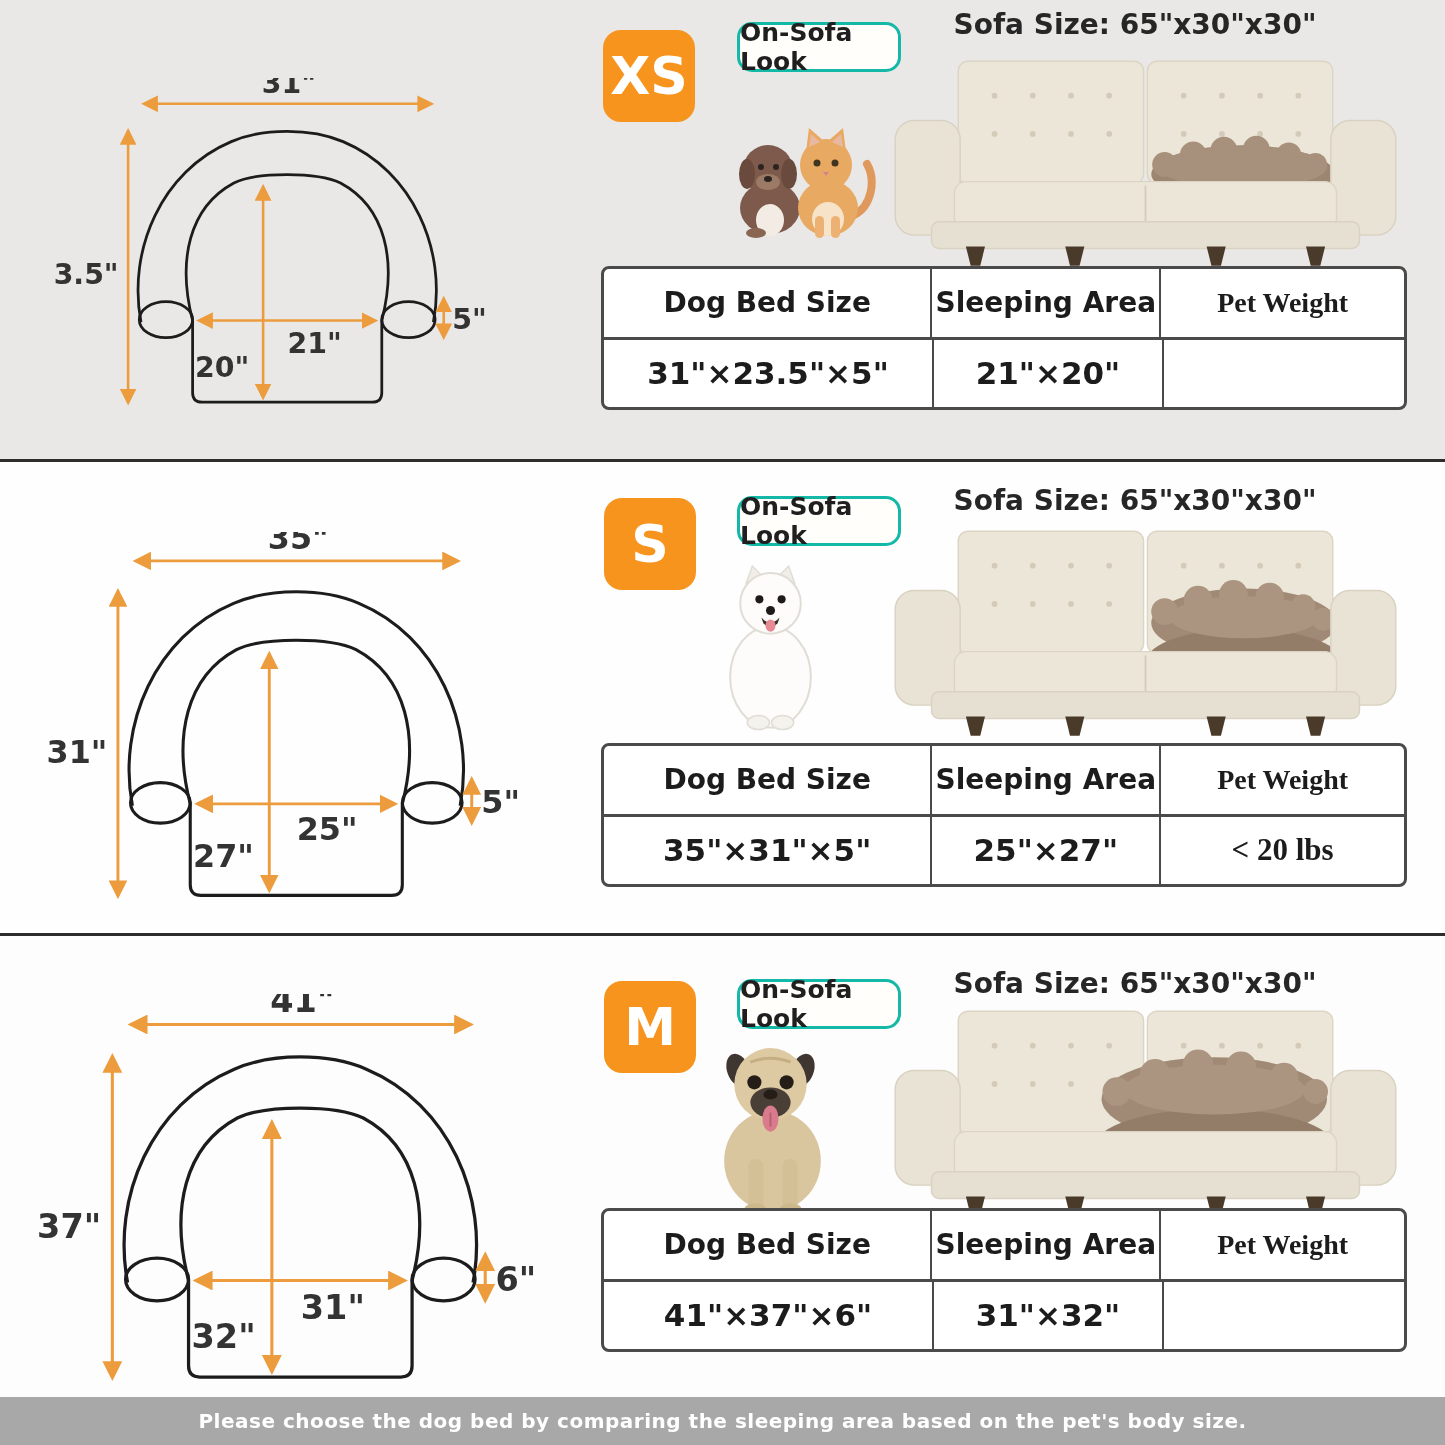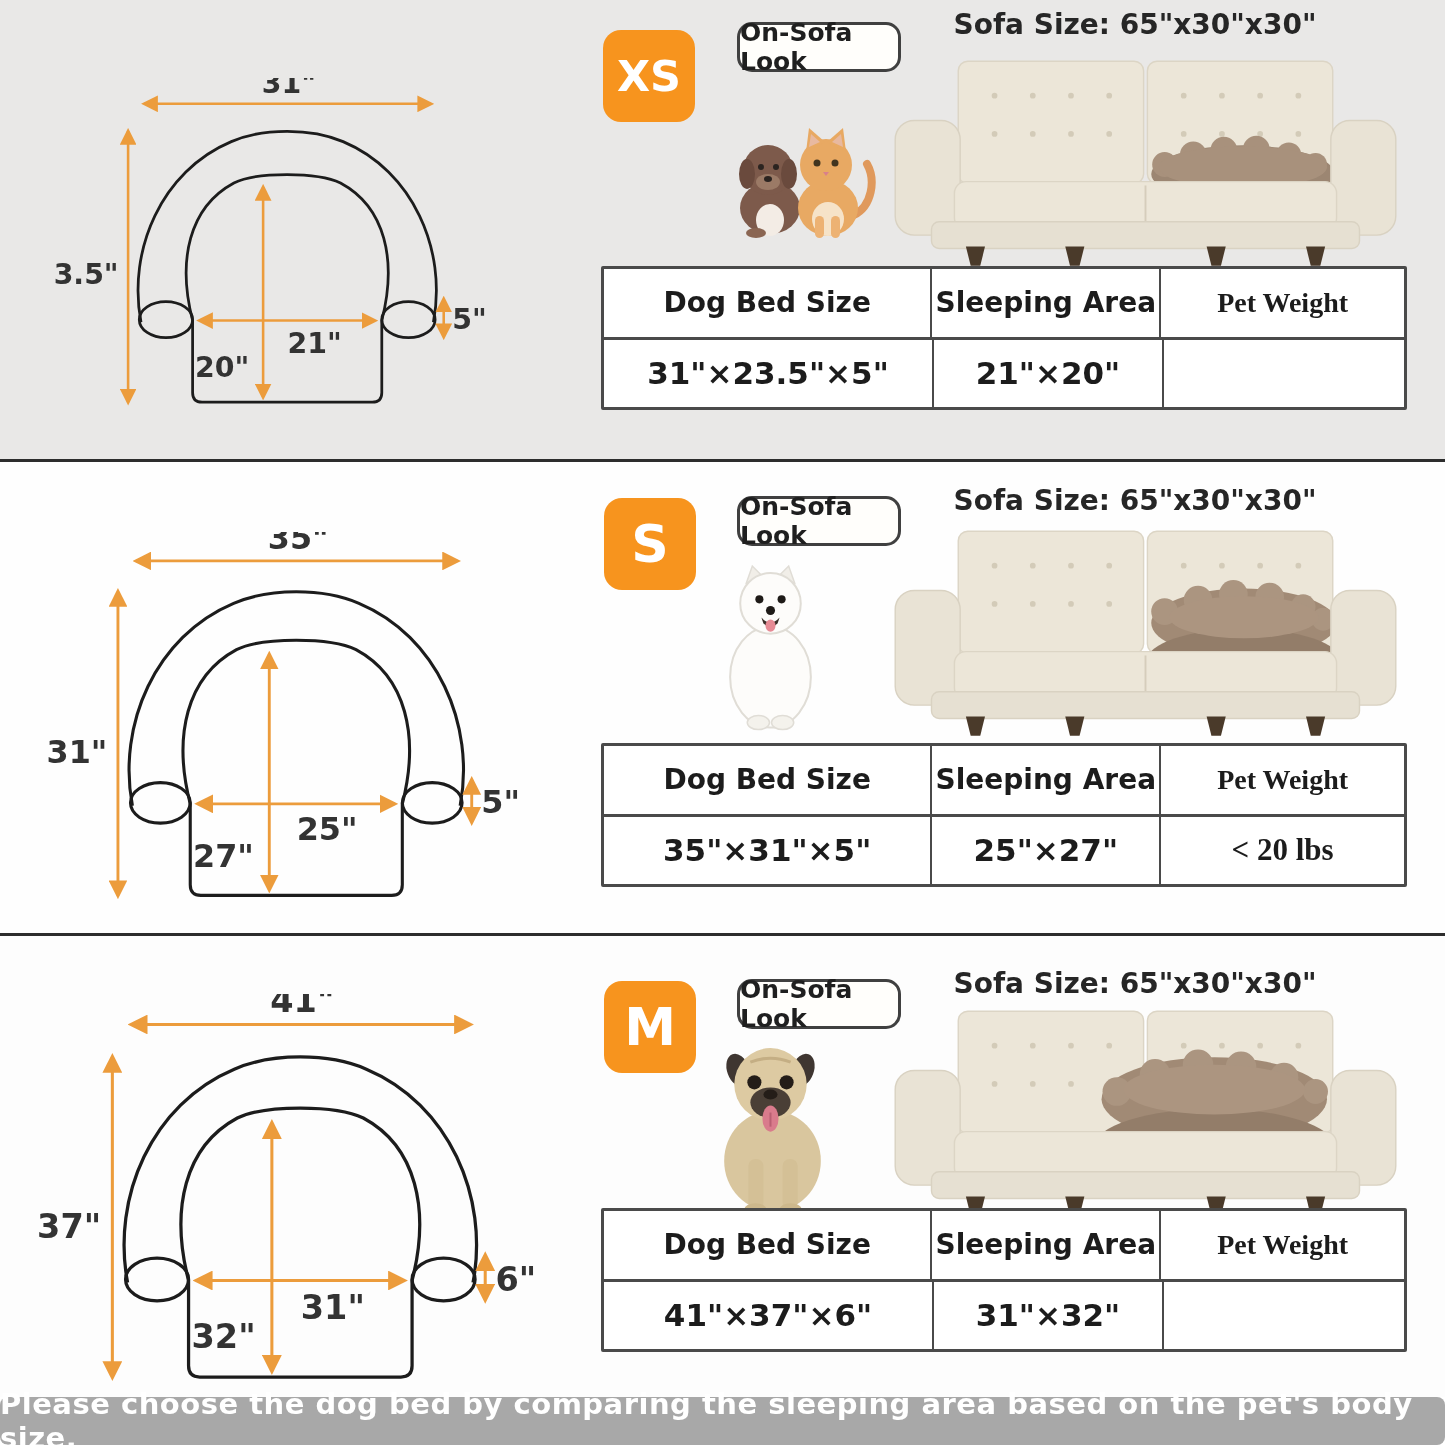--- a/index.html
+++ b/index.html
@@ -8,37 +8,37 @@
   .sec{position:absolute;left:0;width:1445px;overflow:hidden;}
   #sec0{top:0;height:459px;background:#e9e8e7;}
   #sec1{top:462px;height:471px;background:#fefefe;}
   #sec2{top:936px;height:461px;background:#fdfdfd;}
   .divider{position:absolute;left:0;width:100%;height:3px;background:#2d2d2d;z-index:5;}
   #div1{top:459px;}
   #div2{top:933px;}
 
   .banner{position:absolute;left:0;top:1397px;width:100%;height:48px;background:#a8a8a8;
           display:flex;align-items:center;justify-content:center;
-          color:#fff;font-size:29px;font-weight:700;letter-spacing:.5px;border-radius:8px;}
+          color:#fff;font-size:20px;font-weight:700;letter-spacing:.5px;}
 
   .diagram{position:absolute;}
   #sec0 .diagram{left:55px;top:78px;width:430px;}
   #sec1 .diagram{left:36px;top:70px;width:482px;}
   #sec2 .diagram{left:26px;top:58px;width:508px;}
   .bed{fill:none;stroke:#1c1c1c;stroke-width:3.2;}
   .dim-line{stroke:#EC9C3C;stroke-width:3;}
   .dim{fill:#333;font-size:33px;font-weight:600;font-family:"DejaVu Sans","Liberation Sans",sans-serif;}
 
   .badge{position:absolute;width:92px;height:92px;background:#F7941E;border-radius:18px;
          display:flex;align-items:center;justify-content:center;color:#fff;font-weight:700;}
-  #sec0 .badge{left:603px;top:30px;font-size:43px;}
+  #sec0 .badge{left:603px;top:30px;font-size:52px;}
   #sec1 .badge{left:604px;top:36px;font-size:52px;}
   #sec2 .badge{left:604px;top:45px;font-size:52px;}
 
-  .pill{position:absolute;width:158px;height:44px;background:#fffefb;border:3px solid #404040;
+  .pill{position:absolute;width:158px;height:44px;background:#fffefb;border:3px solid #14b8a6;
         border-radius:15px;display:flex;align-items:center;justify-content:center;
         font-size:25px;font-weight:600;color:#1f1f1f;}
   #sec0 .pill{left:737px;top:22px;}
   #sec1 .pill{left:737px;top:34px;}
   #sec2 .pill{left:737px;top:43px;}
 
   .sofa-size{position:absolute;width:550px;text-align:center;font-size:28px;font-weight:600;color:#262626;}
   #sec0 .sofa-size{left:860px;top:8px;}
   #sec1 .sofa-size{left:860px;top:22px;}
   #sec2 .sofa-size{left:860px;top:31px;}
@@ -54,21 +54,21 @@
   #sec2 .sofa{left:878px;top:60px;width:535px;}
   .cush{fill:#ece6d8;stroke:#dcd5c5;stroke-width:1.5;}
   .arm{fill:#e9e3d5;stroke:#d9d2c2;stroke-width:1.5;}
   .seat{fill:#ece6d8;stroke:#dcd5c5;stroke-width:1.5;}
   .base{fill:#e6e0d2;stroke:#d9d2c2;stroke-width:1.5;}
   .seam{stroke:#d5cdbb;stroke-width:2;}
   .tuft{fill:#d3cbb8;}
   .leg{fill:#4a3a2a;}
 
   .size-table{position:absolute;width:800px;height:138px;background:#fff;border:3px solid #4a4a4a;
-              border-radius:2px;overflow:hidden;display:flex;flex-direction:column;z-index:3;}
+              border-radius:8px;overflow:hidden;display:flex;flex-direction:column;z-index:3;}
   #sec0 .size-table{left:601px;top:266px;}
   #sec1 .size-table{left:601px;top:281px;}
   #sec2 .size-table{left:601px;top:272px;}
   .thead,.trow{display:flex;flex:1;}
   .thead{border-bottom:3px solid #4a4a4a;}
   .th,.td{display:flex;align-items:center;justify-content:center;color:#1c1c1c;}
   .th{font-size:28px;font-weight:700;}
   .td{font-size:31px;font-weight:600;}
   .c0{width:41%;border-right:2.5px solid #4a4a4a;}
   .c1{width:28.5%;border-right:2.5px solid #4a4a4a;text-align:right;}

